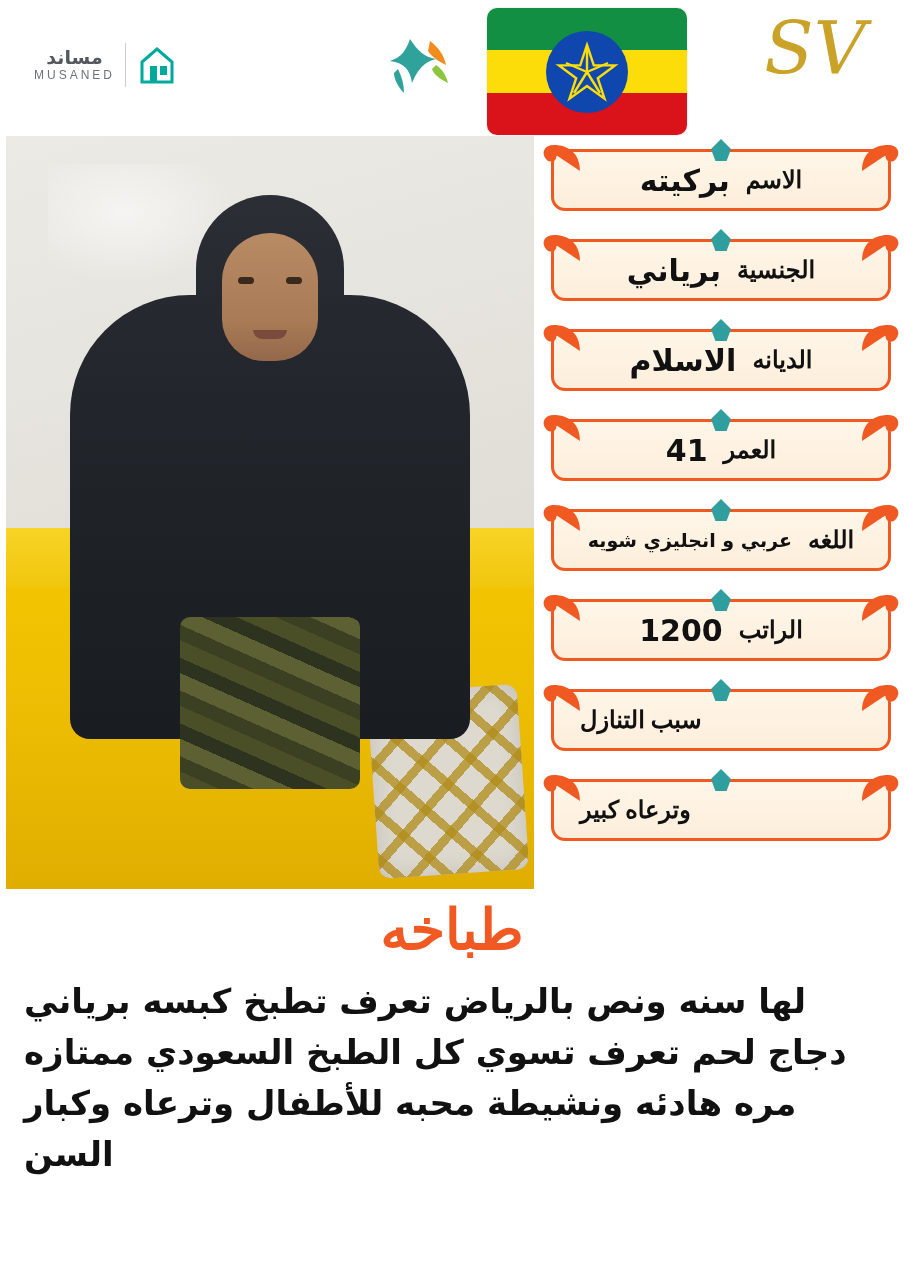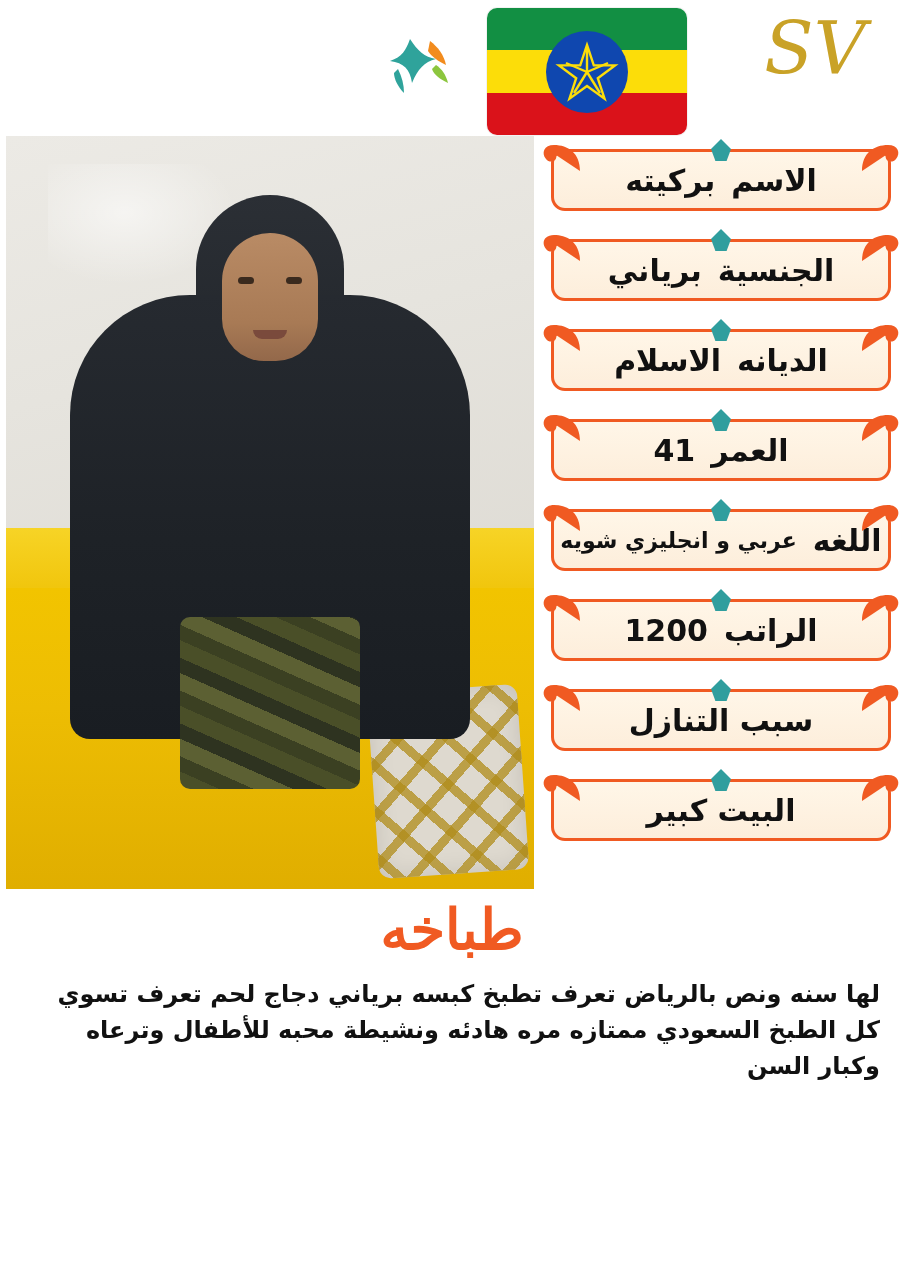--- a/index.html
+++ b/index.html
@@ -251,62 +251,79 @@
   
   .gem {
     position: absolute;
     top: -13px; left: 50%;
     transform: translateX(-50%);
     width: 20px; height: 22px;
     background: #2f9e9e;
     clip-path: polygon(50% 0%, 100% 45%, 78% 100%, 22% 100%, 0% 45%);
   }
   .fld-label {
-    font-size: 30px;
+    font-size: 24px;
     font-weight: bold;
     color: #111;
     white-space: nowrap;
+    font-family: Liberation Serif, serif;
   }
   .fld-value {
     font-size: 30px;
     font-weight: bold;
     color: #111;
     white-space: nowrap;
   }
-  .fld-value.small { font-size: 22px; font-weight: bold; }
-  .ribbon.single { justify-content: center; }
+  .fld-value.small { font-size: 19px; font-weight: bold; }
+  .ribbon.single { justify-content: flex-end; }
 
   
   .skill {
     text-align: center;
     font-size: 56px;
     font-weight: bold;
     color: #f05a22;
     margin-top: 6px;
     line-height: 1;
     letter-spacing: 1px;
     font-family: Liberation Serif, serif;
   }
   .desc {
     margin: 18px 24px 0 24px;
-    text-align: right;
-    font-size: 24px;
+    text-align: left;
+    font-size: 34px;
     font-weight: bold;
     color: #111;
     line-height: 1.5;
     direction: rtl;
   }
 </style>
 </head>
 <body>
 
 <div class="page">
 
   <div class="header">
 
+    <div class="musaned">
+      <div class="musaned-inner">
+        <div class="musaned-mark">
+          <svg width="42" height="42" viewBox="0 0 42 42">
+            <path d="M6 18 L21 5 L36 18 L36 38 L6 38 Z" fill="none" stroke="#00a99d" stroke-width="3"></path>
+            <rect x="14" y="22" width="7" height="16" fill="#00a99d"></rect>
+            <rect x="24" y="22" width="7" height="9" fill="#00a99d"></rect>
+          </svg>
+        </div>
+        <div class="musaned-sep"></div>
+        <div class="musaned-txt">
+          <div class="musaned-ar">مساند</div>
+          <div class="musaned-en">MUSANED</div>
+        </div>
+      </div>
+    </div>
 
     <div class="ministry">
       <div class="ministry-mark">
         <svg width="78" height="62" viewBox="0 0 78 62">
           <path d="M38 4 C46 16 52 22 64 24 C52 27 46 34 40 48 C38 34 32 28 18 26 C30 22 34 15 38 4 Z" fill="#2fa39b"></path>
           <path d="M58 6 C66 12 72 20 74 30 C66 26 60 22 56 16 Z" fill="#f28c1e"></path>
           <path d="M64 30 C70 34 74 40 76 48 C68 44 62 40 60 34 Z" fill="#8cc63e"></path>
           <path d="M26 34 C30 42 32 50 32 58 C26 52 22 44 22 38 Z" fill="#2fa39b"></path>
         </svg>
       </div>
@@ -461,21 +478,21 @@
 
       <div class="field">
         <div class="ribbon single">
           <span class="gem"></span>
           <svg class="curl r" viewBox="0 0 42 30">
             <path d="M2 28 C2 10 14 2 28 2 C38 2 41 10 36 16 C32 21 24 18 26 12" fill="#f05a22"></path>
           </svg>
           <svg class="curl l" viewBox="0 0 42 30">
             <path d="M40 28 C40 10 28 2 14 2 C4 2 1 10 6 16 C10 21 18 18 16 12" fill="#f05a22"></path>
           </svg>
-          <span class="fld-label">البيت كبير</span>
+          <span class="fld-label">وترعاه كبير</span>
         </div>
       </div>
 
     </div>
   </div>
 
   <div class="skill">طباخه</div>
   <div class="desc">لها سنه ونص بالرياض تعرف تطبخ كبسه برياني دجاج لحم تعرف تسوي كل الطبخ السعودي ممتازه مره هادئه ونشيطة محبه للأطفال وترعاه وكبار السن</div>
 
 </div>

